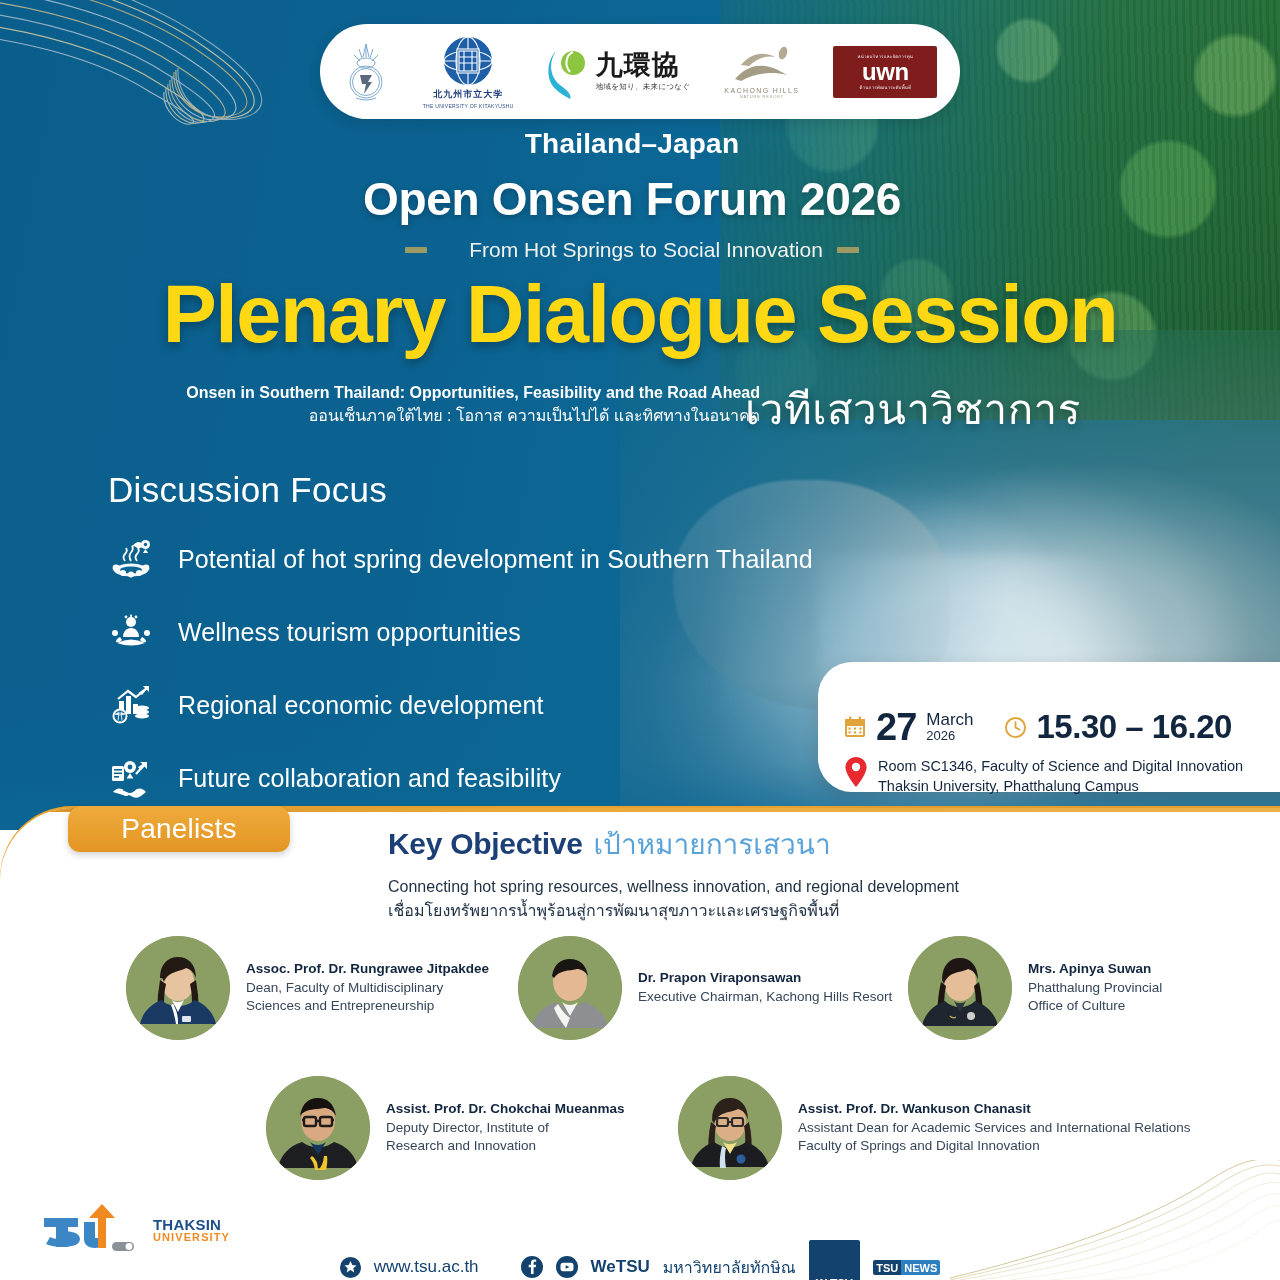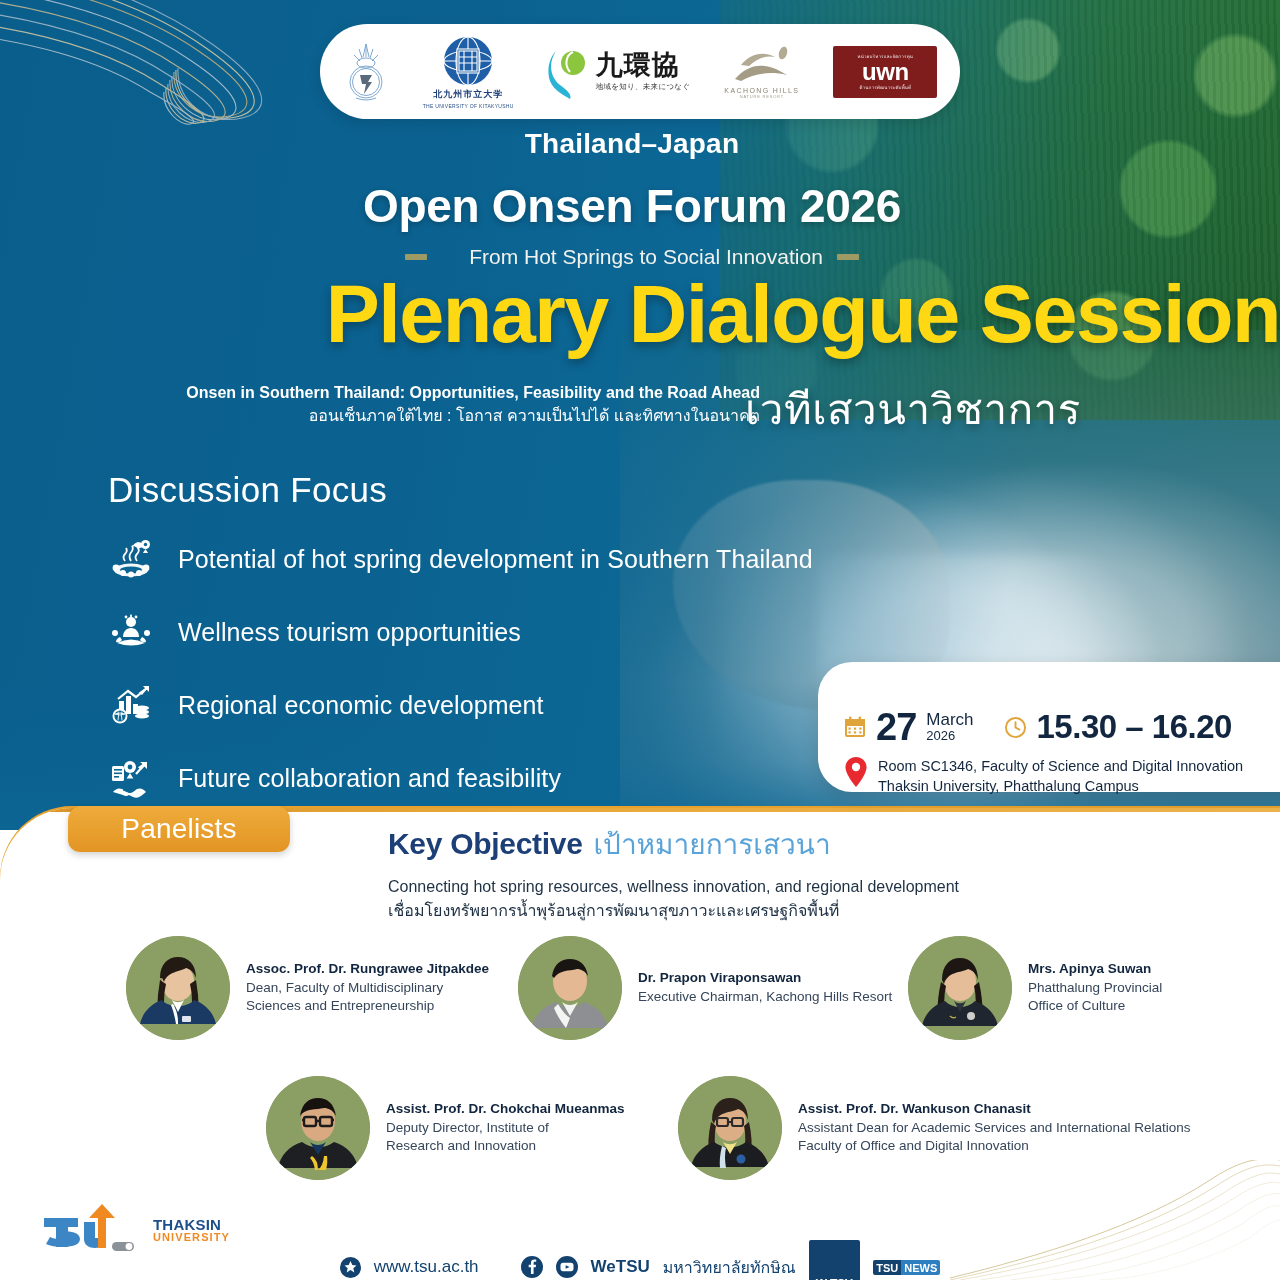--- a/index.html
+++ b/index.html
@@ -100,28 +100,28 @@
     width:104px;height:52px;background:#7f1d1d;border-radius:2px;
     display:flex;flex-direction:column;align-items:center;justify-content:center;color:#fff;
   }
   .uwn-top{font-size:4.5px;letter-spacing:.2px;opacity:.95;}
   .uwn-main{font-size:24px;font-weight:700;line-height:1;letter-spacing:-.5px;}
   .uwn-bot{font-size:4.5px;letter-spacing:.2px;opacity:.95;}
 
   
   .hero-text{ position:absolute; left:0; top:128px; width:1264px; text-align:center; z-index:5; }
   .kicker{ color:#fff; font-size:28px; font-weight:700; letter-spacing:.2px; }
-  .forum-title{ color:#fff; font-size:46px; font-weight:700; margin-top:19px; letter-spacing:-.3px;
+  .forum-title{ color:#fff; font-size:46px; font-weight:700; margin-top:12px; letter-spacing:-.3px;
                 text-shadow:0 2px 6px rgba(0,0,0,.25); }
   .tagline-row{ display:flex; align-items:center; justify-content:center; gap:14px; margin-top:12px; }
   .dash{ width:22px; height:6px; background:#9e9a63; border-radius:1px; }
   .tagline{ color:#f2f2ee; font-size:21px; font-weight:400;margin-left:28px; }
 
   .plenary{
-    position:absolute; left:0; top:274px; width:1280px; text-align:right; z-index:5;
+    position:absolute; left:0; top:274px; width:1280px; text-align:center; z-index:5;
     color:#FFD814; font-size:81px; font-weight:700; letter-spacing:-1.5px; line-height:1;
     text-shadow:0 4px 10px rgba(0,0,0,.3);
   }
 
   .subline{ position:absolute; left:110px; top:382px; width:650px; text-align:right; z-index:5; }
   .subline .en{ color:#fff; font-size:16px; line-height:1.35;font-weight:bold; }
   .subline .th{ color:#fff; font-size:16px; line-height:1.45; }
   .thai-big{
     position:absolute; left:745px; top:376px; z-index:5;
     color:#fff; font-size:42px; font-weight:400; letter-spacing:.5px;
@@ -589,21 +589,21 @@
           </g>
           <path d="M36 66 c-12 4-21 14-23 25 h78 c-2-11-11-21-23-25 -9 7-23 7-32 0Z" fill="#1c1d20"></path>
           <path d="M45 66 l7 12 l7-12 c-5 3-9 3-14 0Z" fill="#f0e08a"></path>
           <path d="M44 70 q-3 12-2 22 h6 q-2-12 0-20Z" fill="#cfe1ea"></path>
           <circle cx="63" cy="83" r="4.5" fill="#2d5fa0"></circle>
         </svg>
       </div>
       <div>
         <div class="pname">Assist. Prof. Dr. Wankuson Chanasit</div>
         <div class="prole">Assistant Dean for Academic Services and International Relations</div>
-        <div class="prole">Faculty of Office and Digital Innovation</div>
+        <div class="prole">Faculty of Springs and Digital Innovation</div>
       </div>
     </div>
   </div>
 
   <div class="tsu-logo">
     <svg width="106" height="52" viewBox="0 0 106 52">
       <path d="M4 14 h34 v9 H28 v20 H16 V23 H4Z" fill="#3d86c6"></path>
       <path d="M66 12 v23 c0 6-5 9-11 9 -6 0-11-3-11-9 V18 h11 v16 h3 V12Z" fill="#3d86c6"></path>
       <path d="M22 27 c10 0 18 2 18 8 0 6-8 8-18 8 -6 0-12-1-16-3 l4-7 c4 2 8 2 12 2 3 0 6 0 6-1 0-1-3-1-6-1Z" fill="#3d86c6"></path>
       <path d="M58 44 V14 h-9 L62 0 l13 14 h-9 v30Z" fill="#f0891f"></path>

